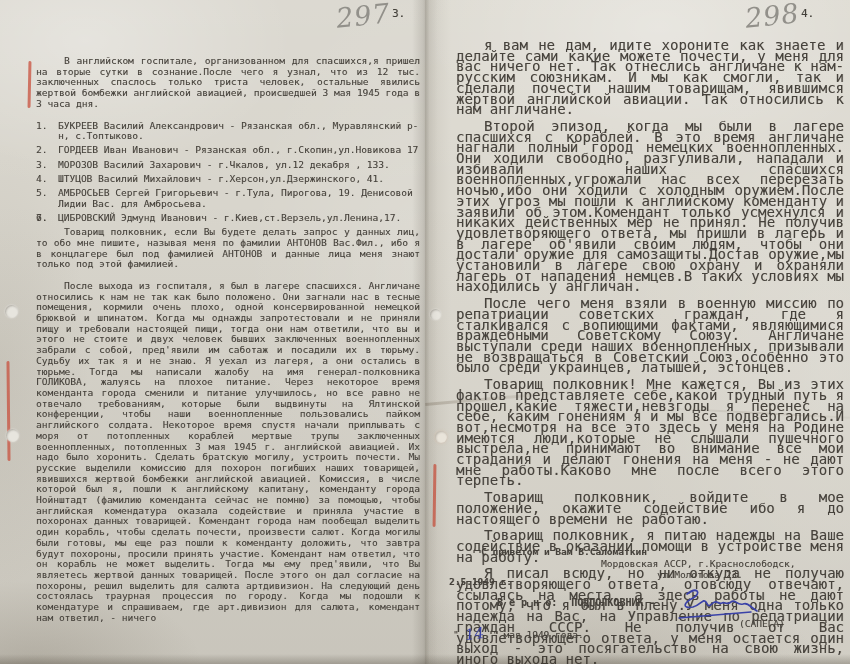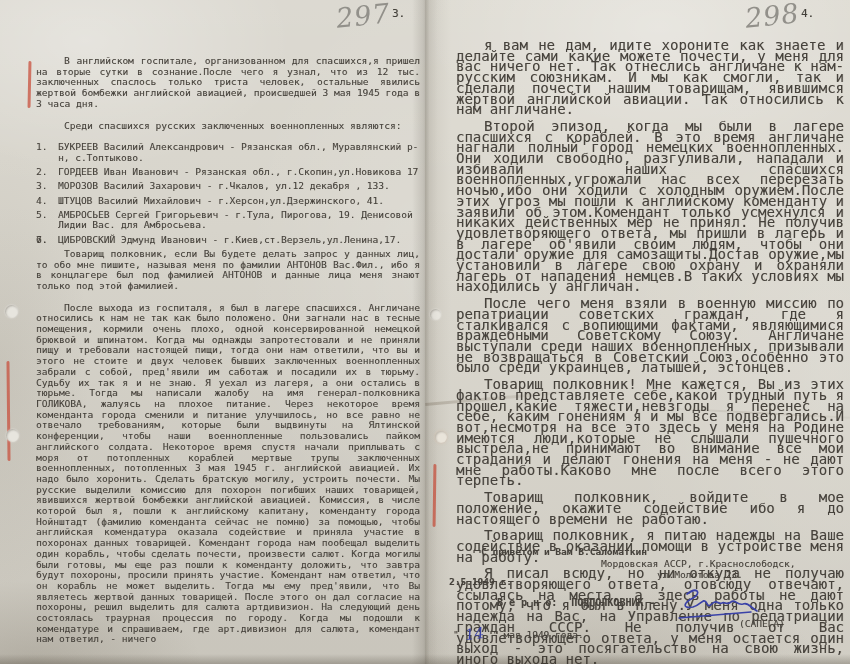--- a/index.html
+++ b/index.html
@@ -122,21 +122,20 @@
     <div class="hand-number">297</div>
     <div class="typed-number">3.</div>
 
     <div class="red-mark mark-l1"></div>
     <div class="red-mark mark-l2"></div>
     <div class="hole hole-l1"></div>
     <div class="hole hole-l2"></div>
 
     <div class="content">
       <p class="para">В английском госпитале, организованном для спасшихся,я пришел на вторые сутки в сознание.После чего я узнал, что из 12 тыс. заключенных спаслось только триста человек, остальные явились жертвой бомбежки английской авиацией, происшедшей 3 мая 1945 года в 3 часа дня.</p>
-      <p class="para">Среди спасшихся русских заключенных военнопленных являются:</p>
 
       <div class="plist">
         <div class="plist-item"><span class="num">1.</span><span>БУКРЕЕВ Василий Александрович - Рязанская обл., Муравлянский р-н, с.Топтыково.</span></div>
         <div class="plist-item"><span class="num">2.</span><span>ГОРДЕЕВ Иван Иванович - Рязанская обл., г.Скопин,ул.Новикова 17</span></div>
         <div class="plist-item"><span class="num">3.</span><span>МОРОЗОВ Василий Захарович - г.Чкалов, ул.12 декабря , 133.</span></div>
         <div class="plist-item"><span class="num">4.</span><span>ШТУЦОВ Василий Михайлович - г.Херсон,ул.Дзержинского, 41.</span></div>
         <div class="plist-item"><span class="num">5.</span><span>АМБРОСЬЕВ Сергей Григорьевич - г.Тула, Пирогова, 19. Денисовой Лидии Вас. для Амбросьева.</span></div>
         <div class="plist-item"><span class="num">6.</span></div>
         <div class="plist-item"><span class="num">7.</span><span>ЦИБРОВСКИЙ Эдмунд Иванович - г.Киев,ст.Верзель,ул.Ленина,17.</span></div>
       </div>

